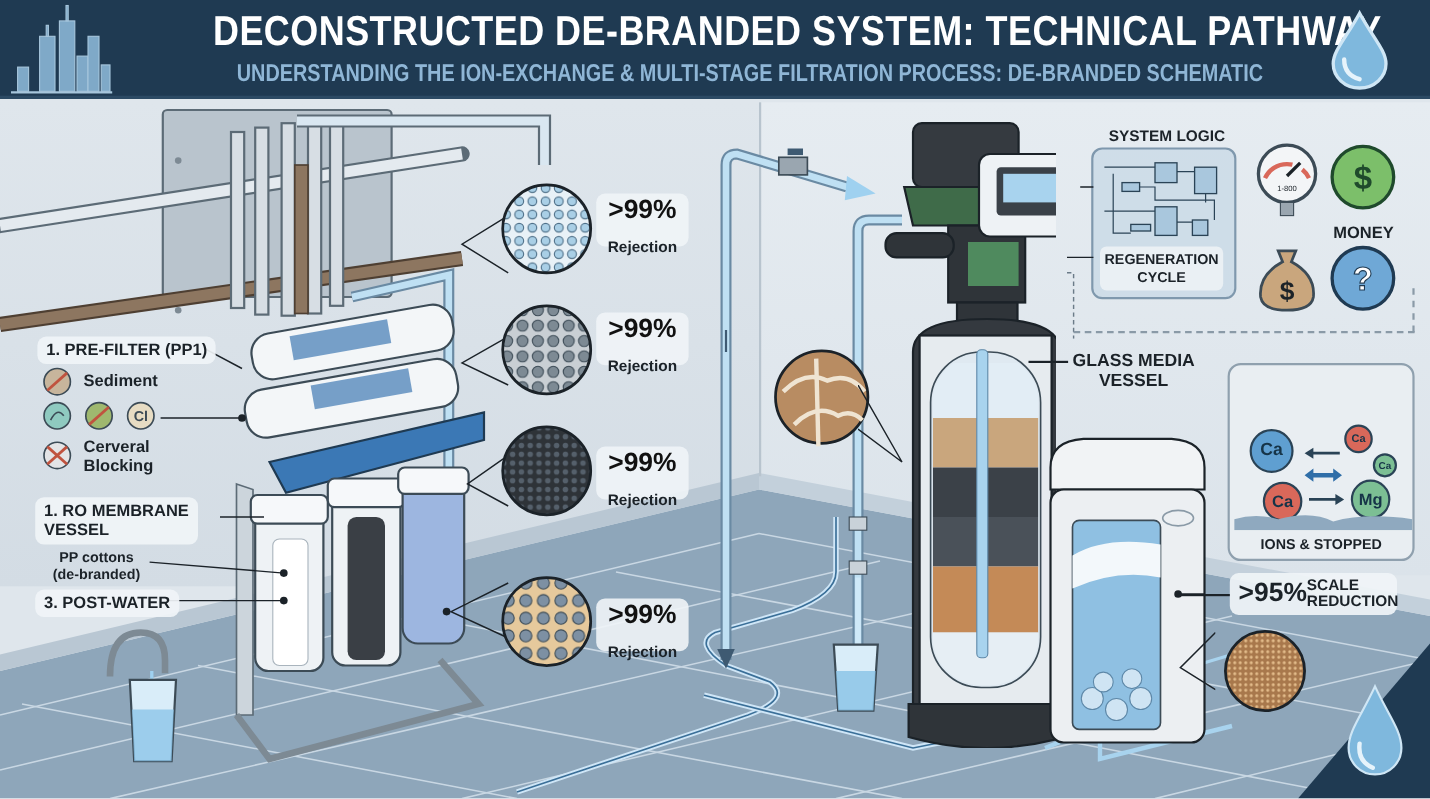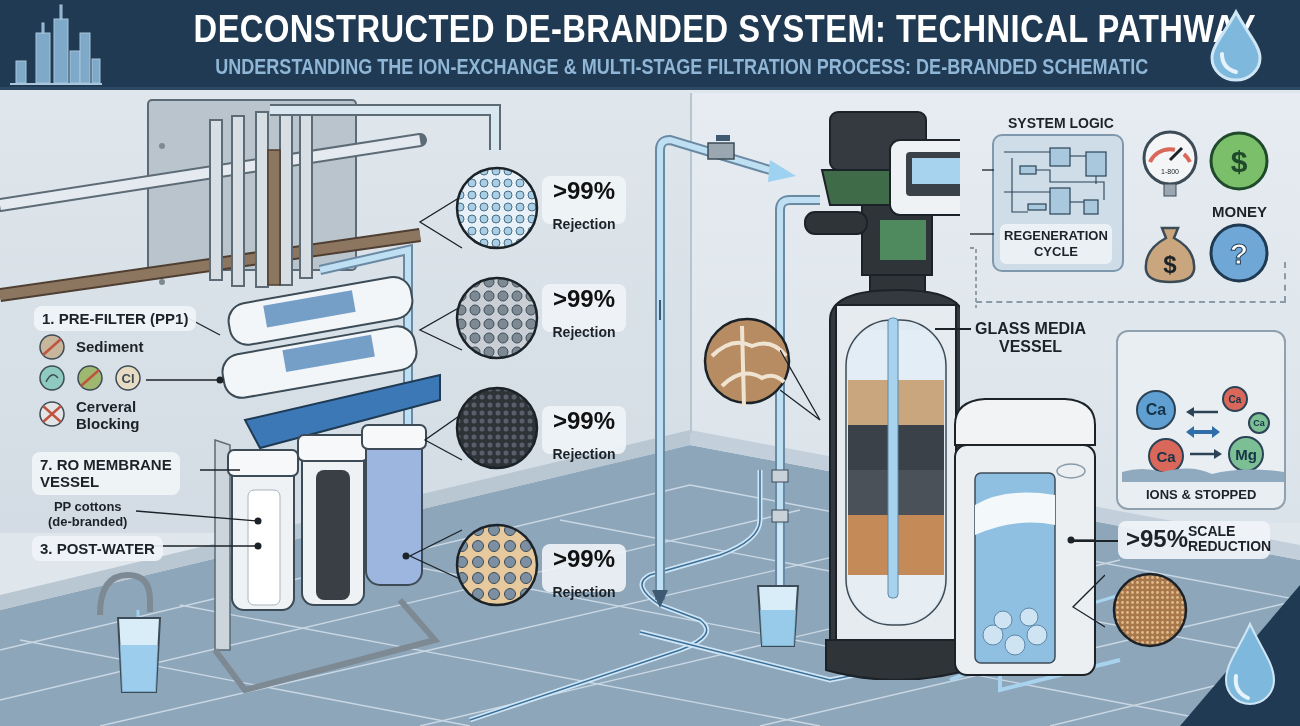--- a/index.html
+++ b/index.html
@@ -183,21 +183,21 @@
       <circle cx="14" cy="14" r="12" fill="#e3e4e6" stroke="#3c4b56" stroke-width="1.5"></circle>
       <line x1="5" y1="22" x2="23" y2="6" stroke="#c0533f" stroke-width="2.5"></line>
       <line x1="5" y1="6" x2="23" y2="22" stroke="#c0533f" stroke-width="2.5"></line>
     </svg>
   <div class="plain-lbl" style="left:76px;top:398px;">
     <div>Cerveral</div>
     <div>Blocking</div>
   </div>
 
   <div class="callout lbl" style="left:32px;top:452px;">
-    <div>7. RO MEMBRANE</div>
+    <div>1. RO MEMBRANE</div>
     <div>VESSEL</div>
   </div>
 
   <div class="plain-lbl" style="left:48px;top:500px;font-size:13px;text-align:center;">
     <div>PP cottons</div>
     <div>(de-branded)</div>
   </div>
 
   <div class="callout lbl" style="left:32px;top:536px;">3. POST-WATER</div>
 

